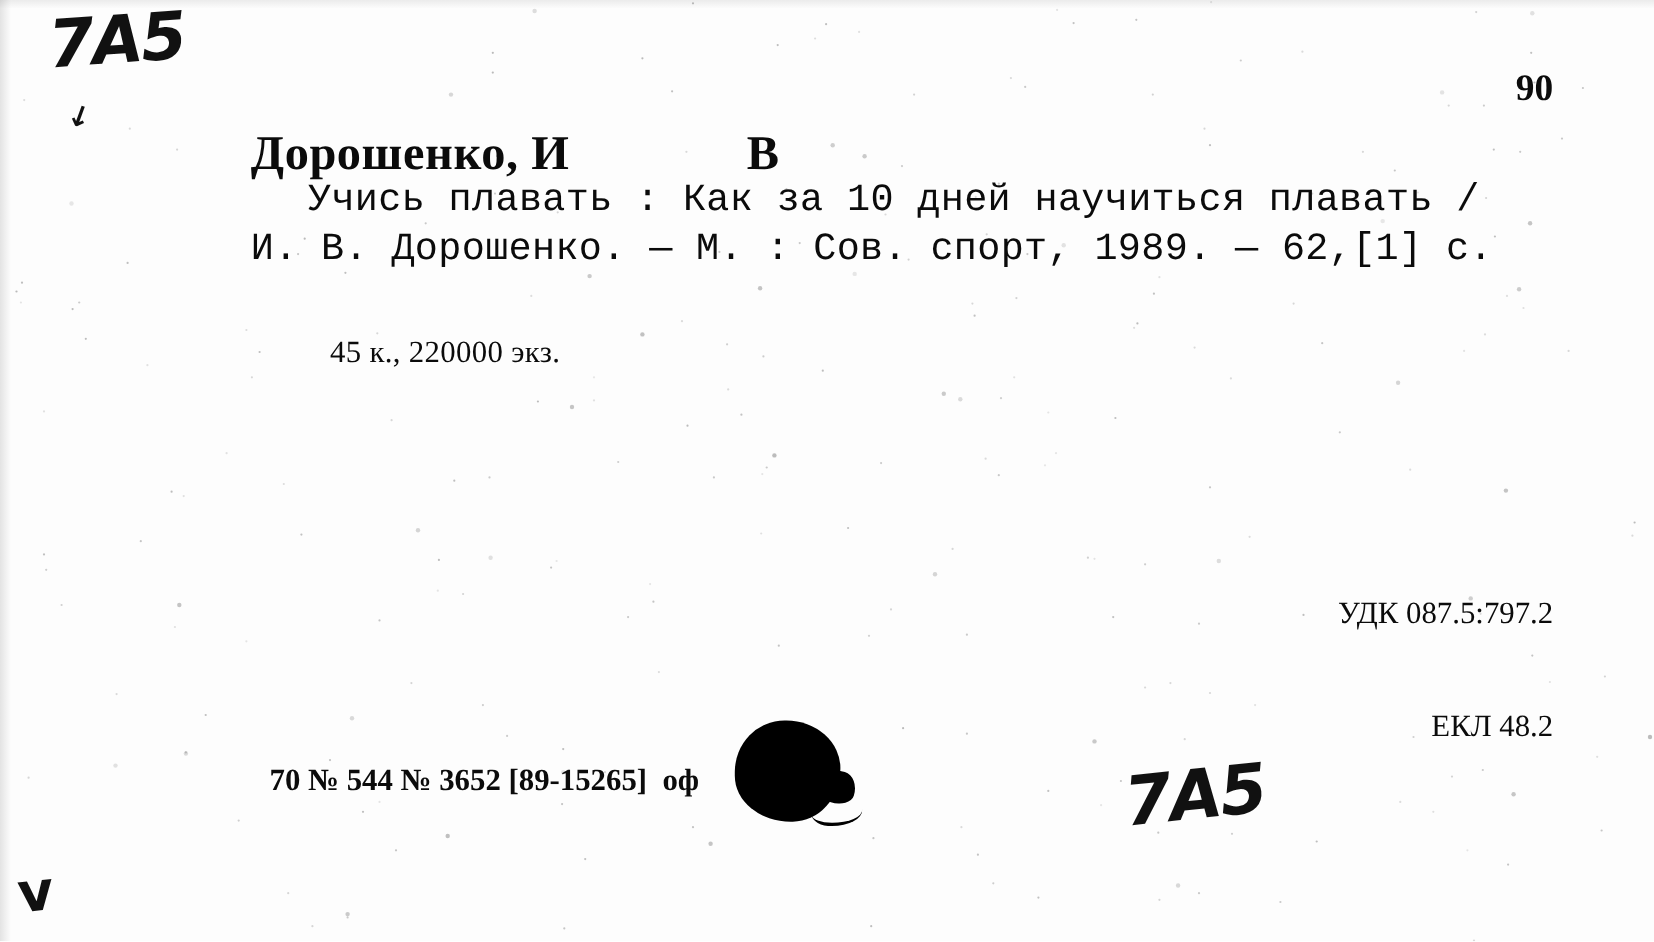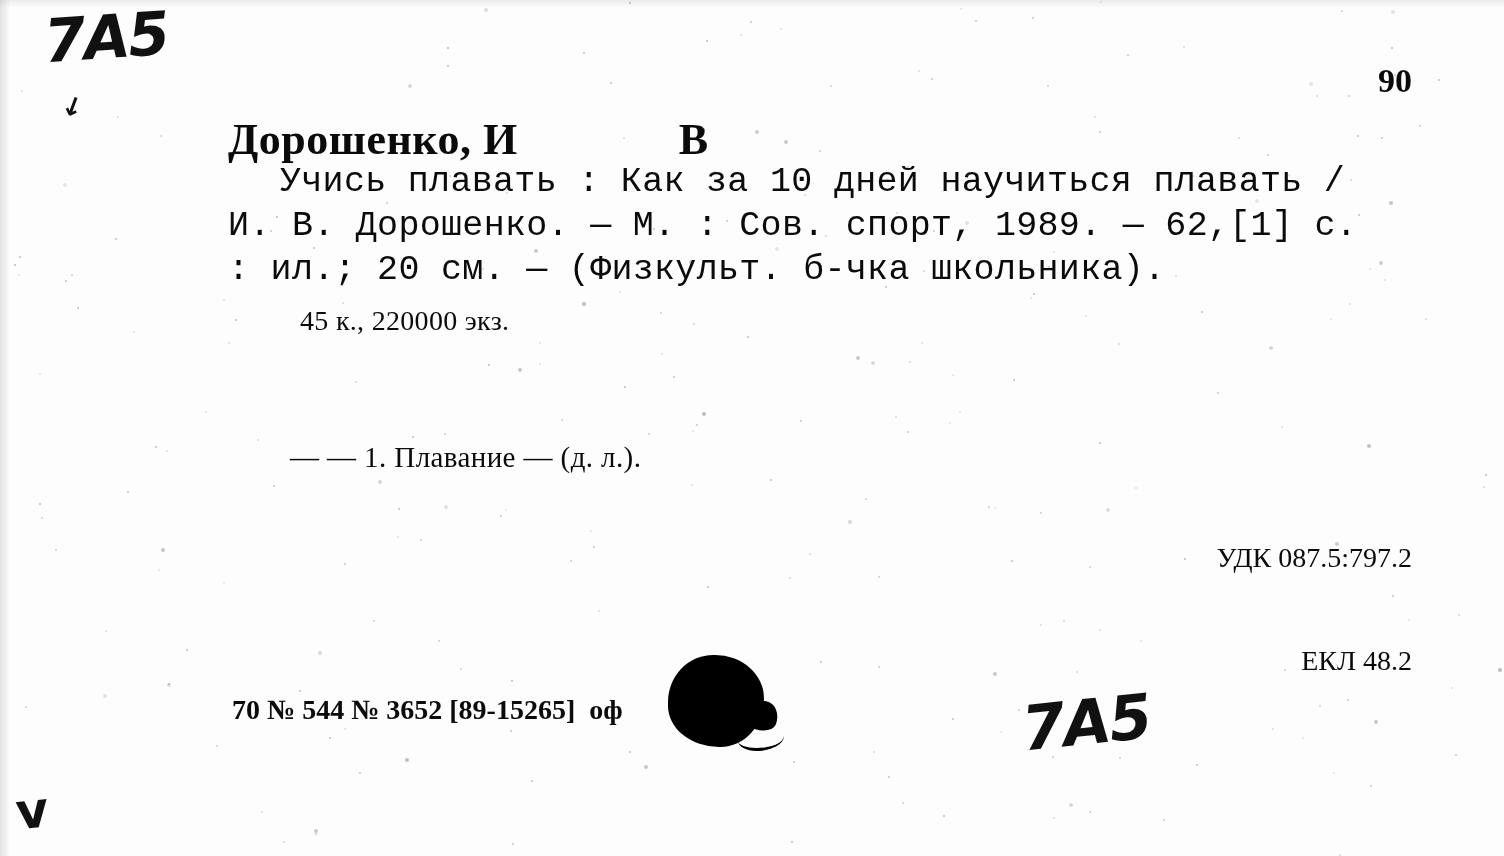--- a/index.html
+++ b/index.html
@@ -134,21 +134,21 @@
   #stamp-block {
     position: absolute;
     left: 232px;
     top: 620px;
     font-size: 28px;
     line-height: 36px;
     font-weight: bold;
     white-space: pre;
   }
   #stamp-block .r1 { margin-left: 72px; }
-  #stamp-block .r2 { margin-left: 0px; }
+  #stamp-block .r2 { margin-left: 13px; }
 
   
   #blot {
     position: absolute;
     left: 668px;
     top: 655px;
     width: 96px;
     height: 92px;
     background: #000;
     border-radius: 48% 52% 46% 54% / 52% 48% 54% 46%;
@@ -467,26 +467,24 @@
   <div class="hand" id="hand-top">7А5</div>
   <div class="hand" id="hand-tick">↙</div>
 
   <div id="page-number">90</div>
 
   <div id="author-line">Дорошенко, И              В</div>
 
   <div id="title-block">
     <div class="l1">Учись плавать : Как за 10 дней научиться плавать /</div>
     <div class="l2">И. В. Дорошенко. — М. : Сов. спорт, 1989. — 62,[1] с.</div>
-    <div class="l3">: ил.; 20 см. — (Физкульт. б-чка школьника).</div>
   </div>
 
   <div id="price-line">45 к., 220000 экз.</div>
 
-  <div id="subject-line">— — 1. Плавание —  (д. л.).</div>
 
   <div id="classif">
     <div>УДК 087.5:797.2</div>
   </div>
 
   <div id="ekl">ЕКЛ 48.2</div>
 
   <div id="stamp-block">
     <div class="r2">70 № 544 № 3652 [89-15265]  оф</div>
     

